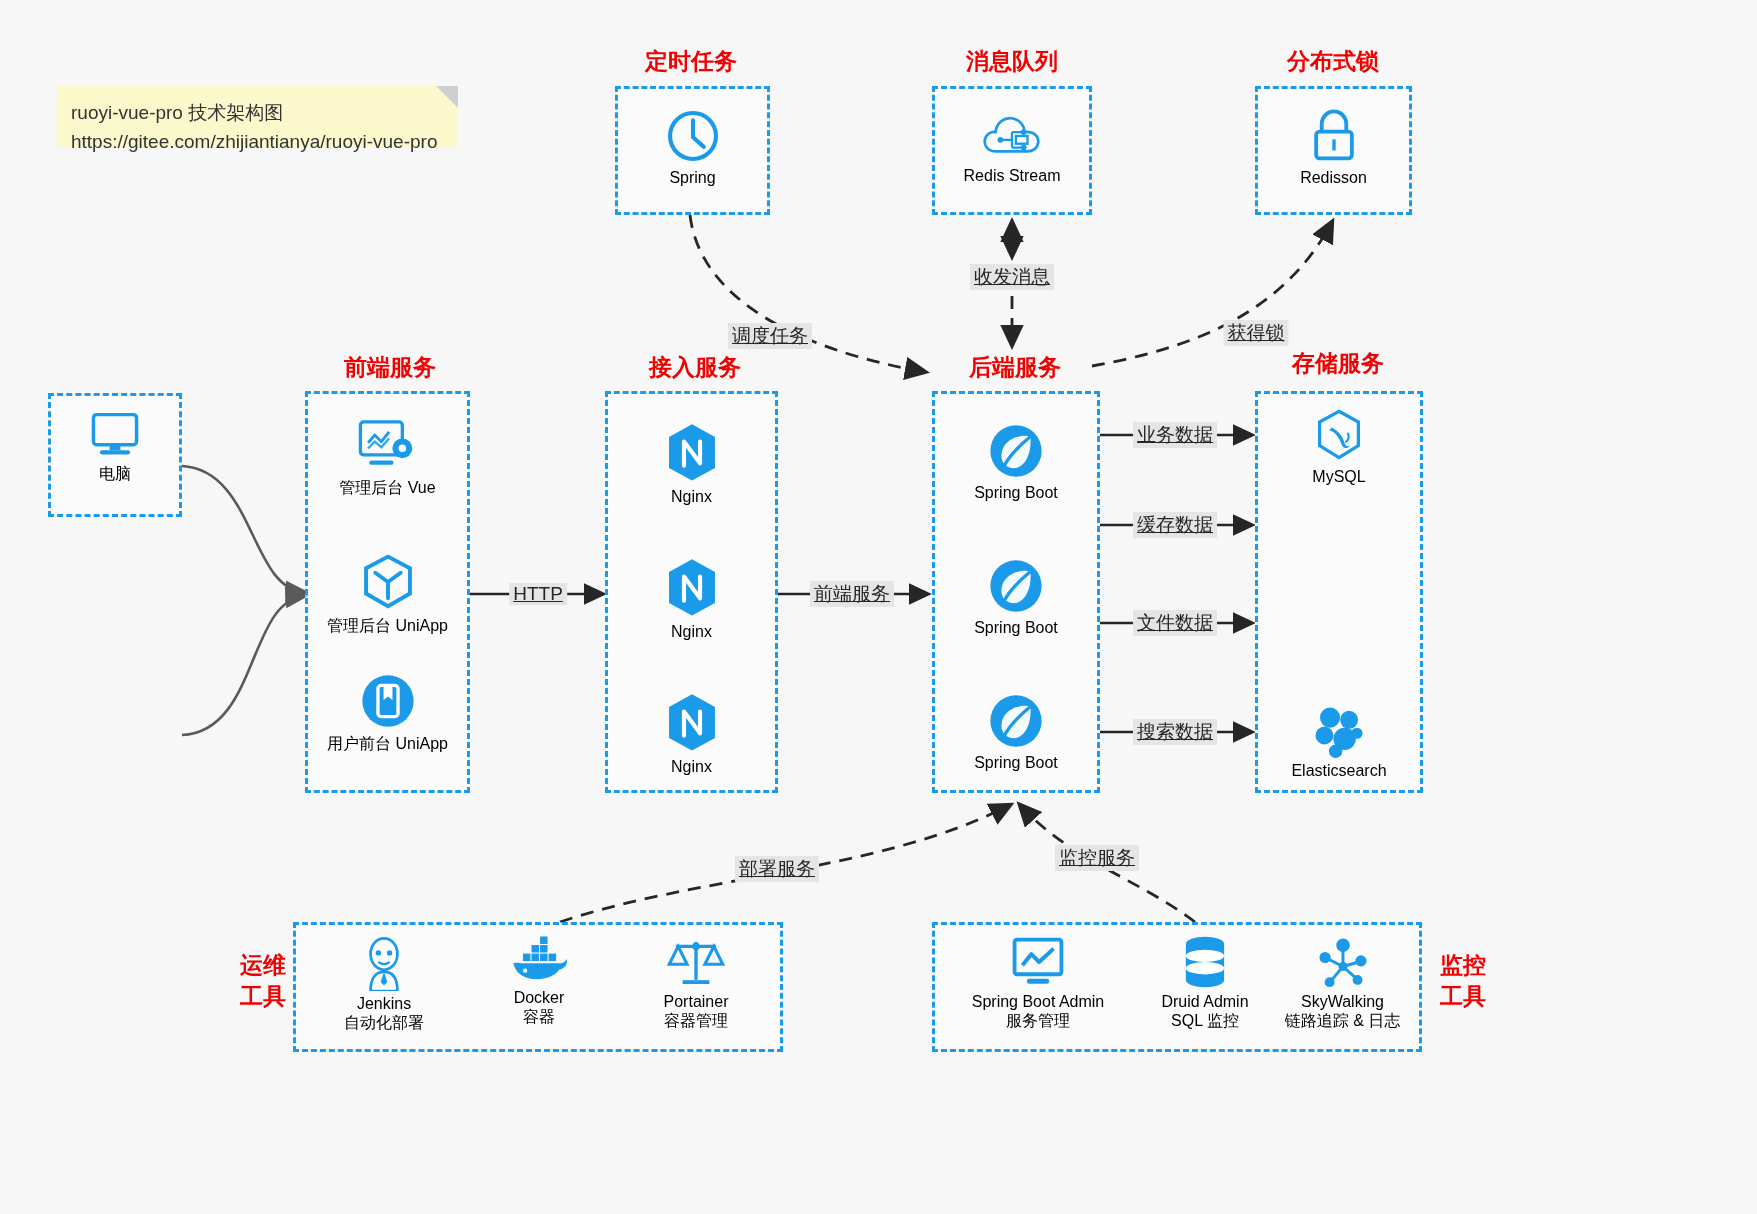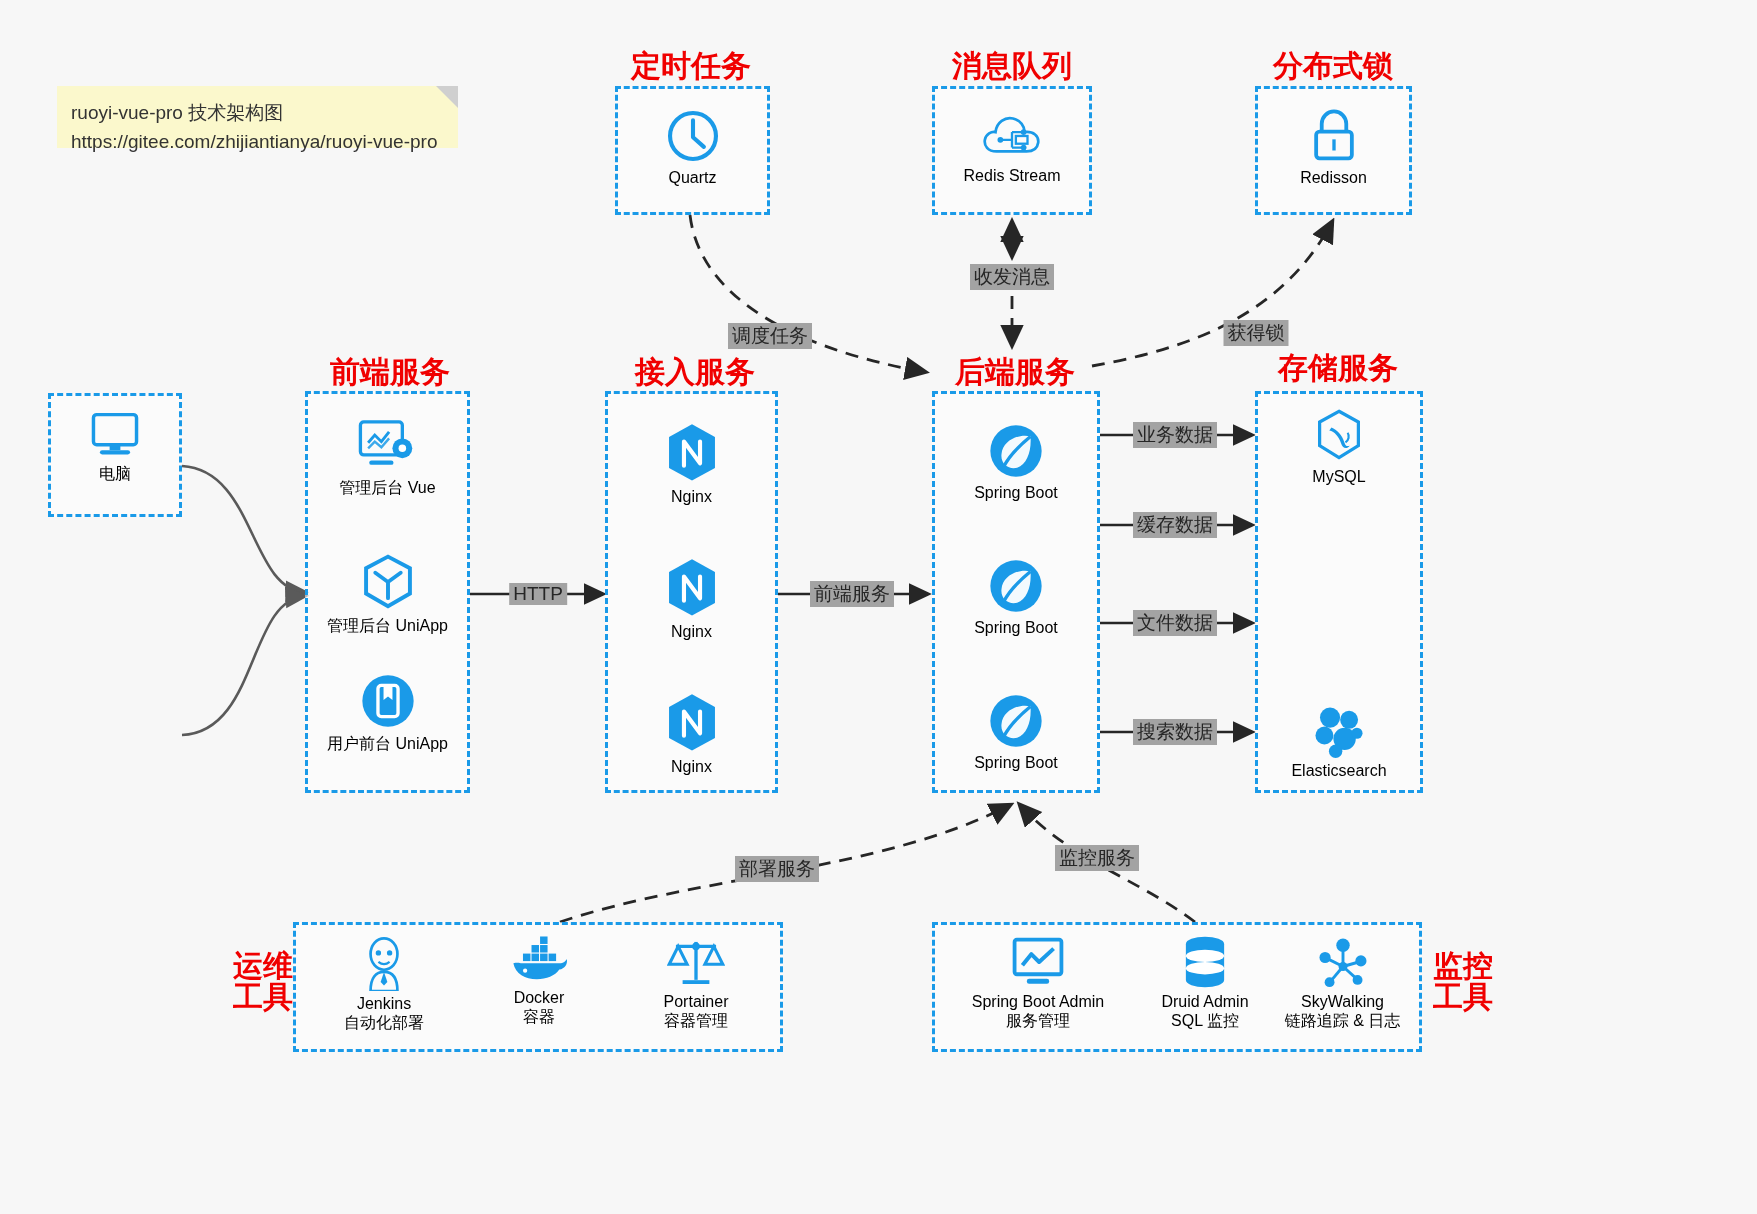--- a/index.html
+++ b/index.html
@@ -20,30 +20,30 @@
   }
   .note .corner{
     position:absolute;right:0;top:0;width:0;height:0;
     border-left:22px solid transparent;border-top:22px solid #cfcfcf;
   }
   .note div{white-space:nowrap;}
 
   
   .group{position:absolute;border:3px dashed #1a9ae8;background:rgba(255,255,255,0.55);box-sizing:border-box;}
   .grp-title{
-    position:absolute;color:#f00000;font-weight:bold;font-size:30px;
+    position:absolute;color:#f00000;font-weight:bold;font-size:23px;
     text-align:center;white-space:nowrap;
   }
   .grp-title.two-line{line-height:31px;white-space:normal;width:62px;}
   .cell{position:absolute;text-align:center;}
 
   
   .elabel{
-    position:absolute;font-size:19px;color:#262626;background:#a3a3a3;
-    padding:0 4px;white-space:nowrap;transform:translate(-50%,-50%);
+    position:absolute;font-size:19px;color:#262626;background:#e5e5e5;
+    padding:0 4px;white-space:nowrap;transform:translate(-50%,-50%);text-decoration:underline;
   }
 </style>
 </head>
 <body>
 
 <div id="canvas">
 
   <svg id="wires">
     <defs>
       <marker id="ah" markerWidth="9" markerHeight="9" refX="7.5" refY="4.2" orient="auto">
@@ -102,21 +102,21 @@
 
   <div class="grp-title" style="left:616px;top:46px;width:150px">定时任务</div>
   <div class="group" style="left:615px;top:86px;width:155px;height:129px">
     <div class="cell" style="left:0;top:18px;width:100%">
       <div class="ico">
         <svg width="58" height="58" viewBox="0 0 48 48">
           <circle cx="24" cy="24" r="19" fill="none" stroke="#1a9ae8" stroke-width="3.4"></circle>
           <path d="M24 11 L24 25 L33 33" fill="none" stroke="#1a9ae8" stroke-width="3.4" stroke-linecap="round" stroke-linejoin="round"></path>
         </svg>
       </div>
-      <div class="cap">Quartz</div>
+      <div class="cap">Spring</div>
     </div>
   </div>
 
   <div class="grp-title" style="left:937px;top:46px;width:150px">消息队列</div>
   <div class="group" style="left:932px;top:86px;width:160px;height:129px">
     <div class="cell" style="left:0;top:18px;width:100%">
       <div class="ico">
         <svg width="62" height="56" viewBox="0 0 64 50">
           <path d="M16 42 C7 42 3 36 4 30 C5 24 11 21 15 22 C16 12 25 6 33 8 C41 10 45 16 45 22 C54 21 60 26 59 33 C58 40 52 42 47 42 Z" fill="none" stroke="#1a9ae8" stroke-width="2.8"></path>
           <path d="M22 30 L32 30 M32 22 L32 38 M32 22 L42 22 M32 38 L42 38" stroke="#1a9ae8" stroke-width="2.4" fill="none"></path>

